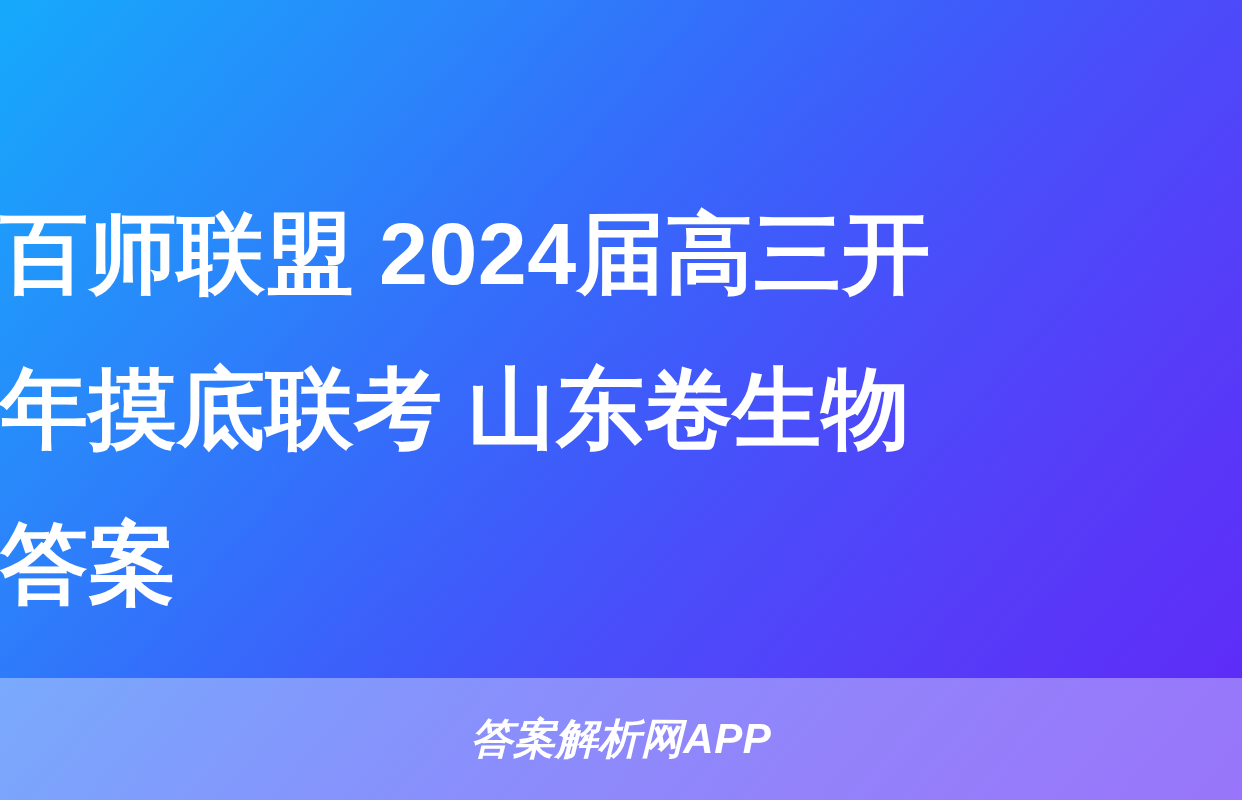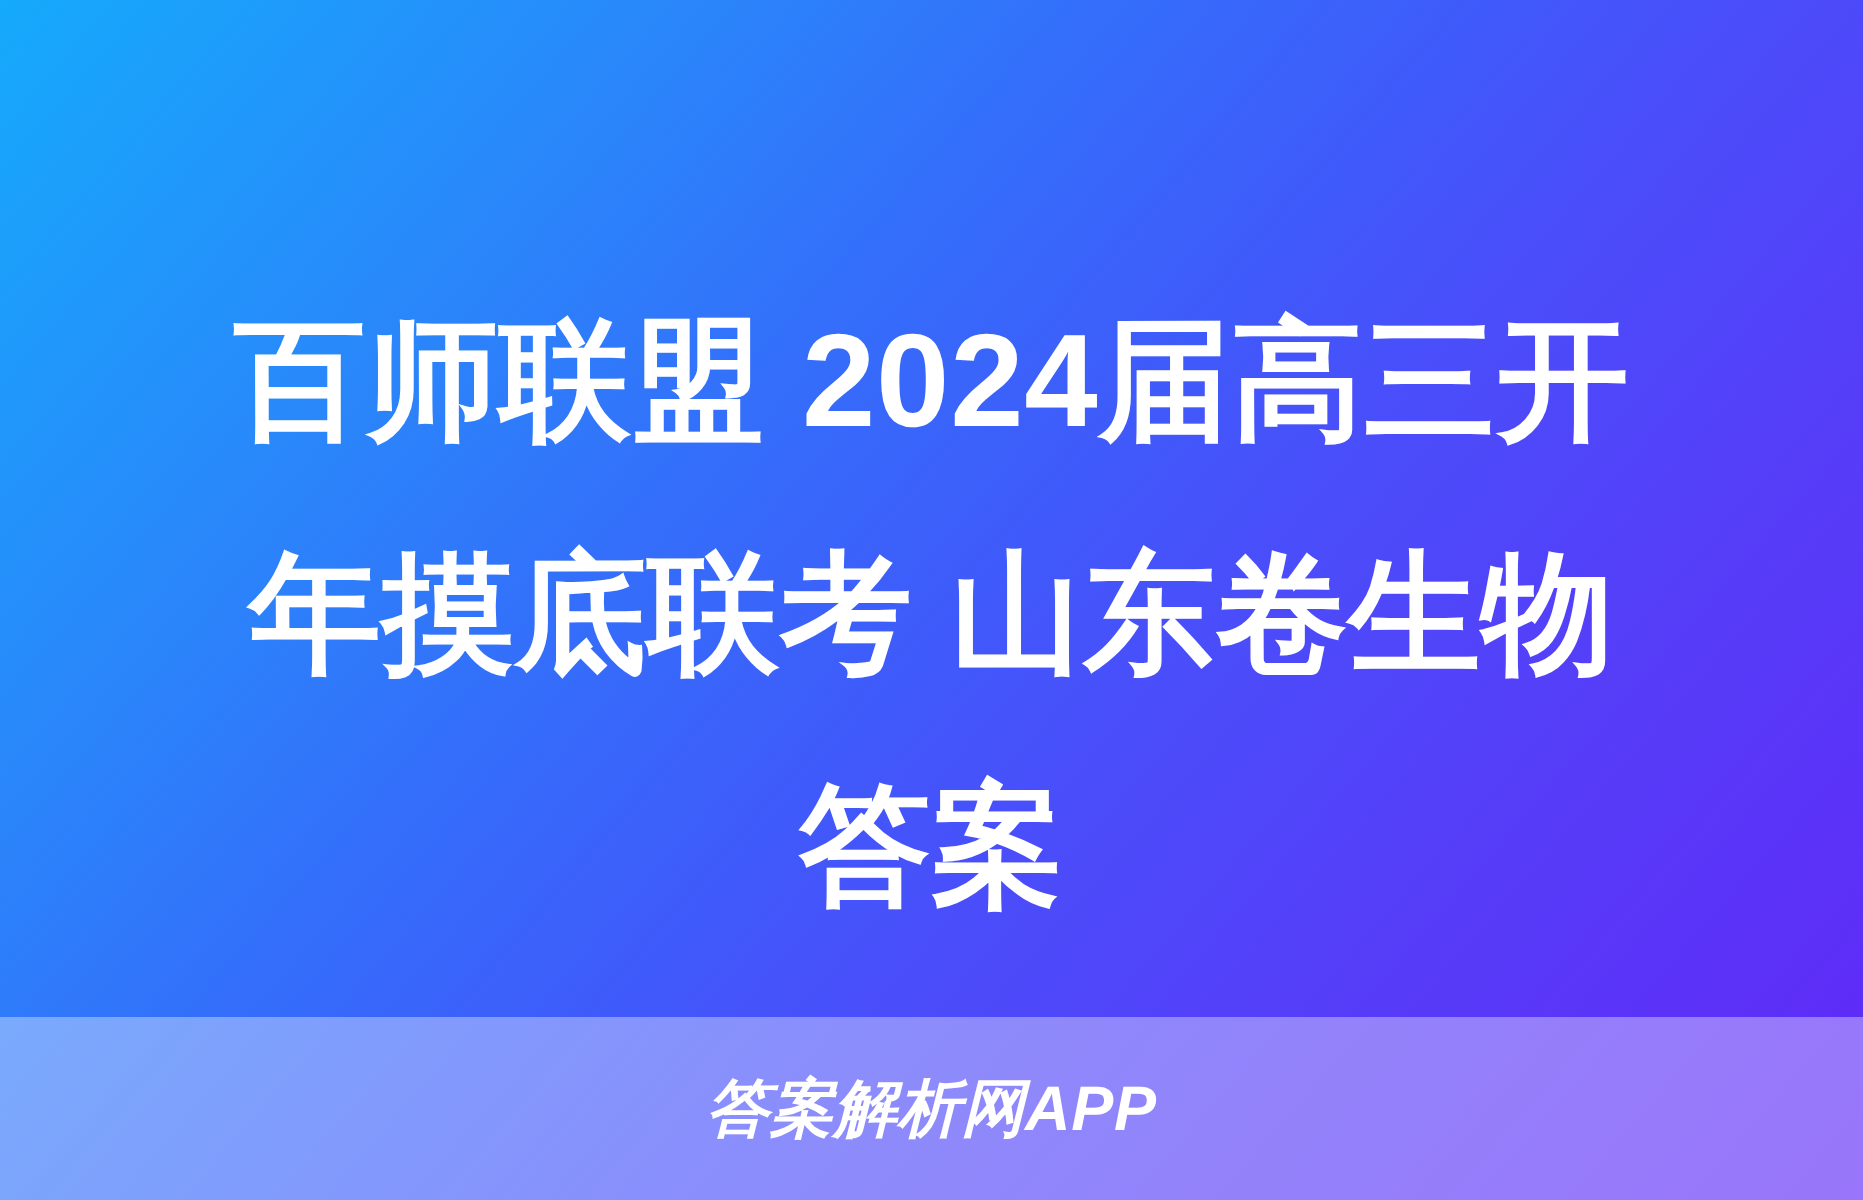--- a/index.html
+++ b/index.html
@@ -32,21 +32,20 @@
         #5B33F8 87%,
         #5F28F7 100%);
   }
 
   
   .headline {
     position: absolute;
     left: 0;
     right: 0;
     top: 176px;
-    text-align: center;
     color: #ffffff;
     font-size: 88px;
     line-height: 155px;
     font-weight: 700;
     letter-spacing: 0.5px;
     white-space: pre-line;
     text-rendering: optimizeLegibility;
   }
 
   

